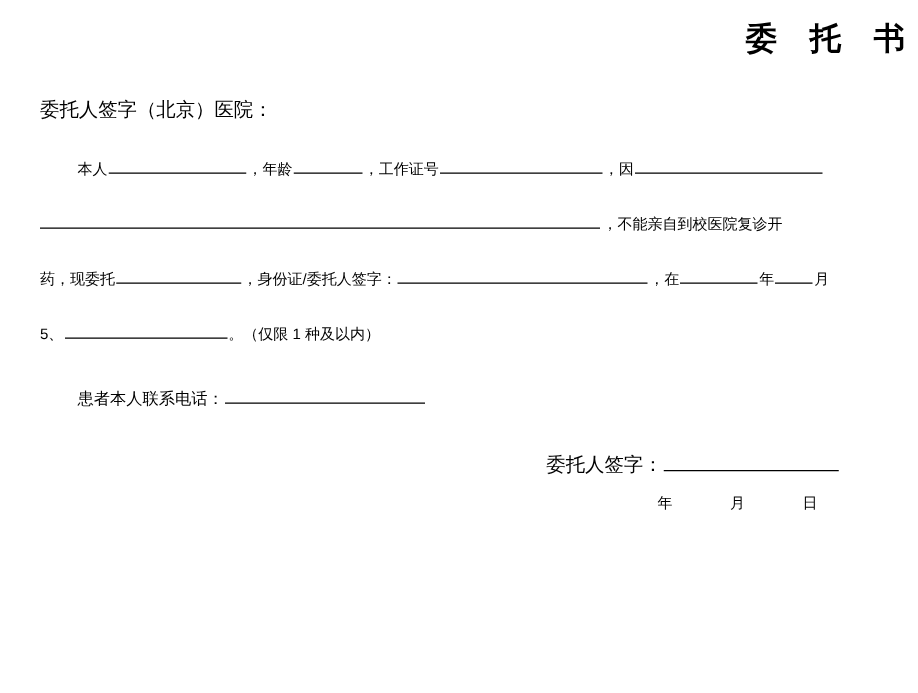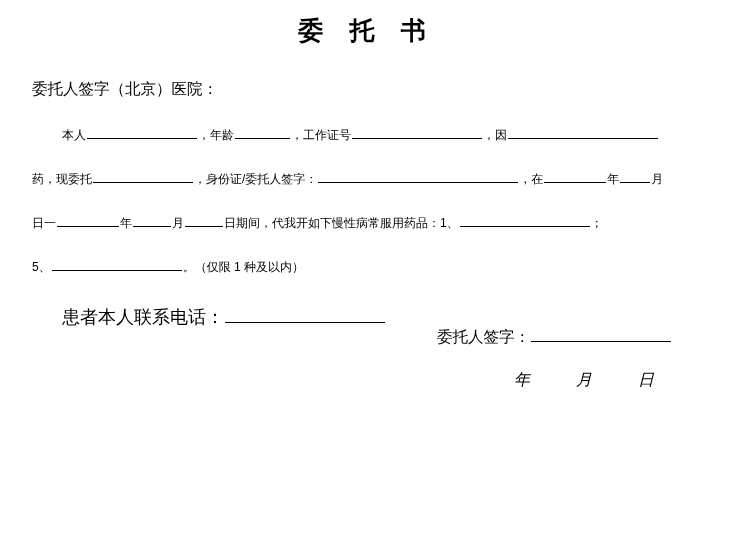--- a/index.html
+++ b/index.html
@@ -15,21 +15,21 @@
     overflow: hidden;
   }
   .page {
     position: relative;
     width: 734px;
     height: 554px;
     box-sizing: border-box;
     padding: 0;
   }
   .doc-title {
-    text-align: center;
+    text-align: right;
     font-size: 25px;
     font-weight: bold;
     letter-spacing: 10px;
     margin-top: 14px;
     margin-bottom: 0;
     font-family: "Liberation Serif", serif;
   }
   .body-block {
     padding: 0 28px 0 32px;
     font-size: 15.5px;
@@ -71,34 +71,34 @@
     display: inline-block;
     border-bottom: 1px solid #000;
     height: 15px;
     width: 448px;
     vertical-align: baseline;
     margin-right: 2px;
   }
   .contact-row {
     margin-top: 34px;
     padding-left: 30px;
-    font-size: 18px;
+    font-size: 13px;
   }
   .sign-row {
+    margin-top: 36px;
     text-align: right;
     padding-right: 34px;
     font-size: 15.5px;
   }
   .date-row {
-    margin-top: 28px;
+    margin-top: 16px;
     text-align: right;
     padding-right: 52px;
-    font-size: 16px;
+    font-size: 12px;
     letter-spacing: 0px;
-    font-style: italic;
   }
   .date-row .gap {
     display: inline-block;
     width: 46px;
   }
 </style>
 </head>
 <body>
 
 <div class="page">
@@ -106,28 +106,28 @@
   <div class="doc-title">委 托 书</div>
 
   <div class="body-block">
 
     <div class="addressee">委托人签字（北京）医院：</div>
 
     <div class="para">
       <span class="indent"></span><span>本人</span><span class="fill w110"></span><span>，年龄</span><span class="fill w55"></span><span>，工作证号</span><span class="fill w130"></span><span>，因</span><span class="fill w150"></span>
     </div>
 
+    <div class="para">
+      <span class="line2-rule"></span><span>，不能亲自到校医院复诊开</span>
+    </div>
 
     <div class="para">
       <span>药，现委托</span><span class="fill w100"></span><span>，身份证/委托人签字：</span><span class="fill w200"></span><span>，在</span><span class="fill w62"></span><span>年</span><span class="fill w30"></span><span>月</span>
     </div>
 
-    <div class="para">
-      <span>日一</span><span class="fill w62"></span><span>年</span><span class="fill w38"></span><span>月</span><span class="fill w38"></span><span>日期间，代我开如下慢性病常服用药品：1、</span><span class="fill w130"></span><span>；</span>
-    </div>
 
 
     <div class="para">
       <span>5、</span><span class="fill w130"></span><span>。（仅限 1 种及以内）</span>
     </div>
 
     <div class="contact-row">
       <span>患者本人联系电话：</span><span class="fill w160"></span>
     </div>
 

